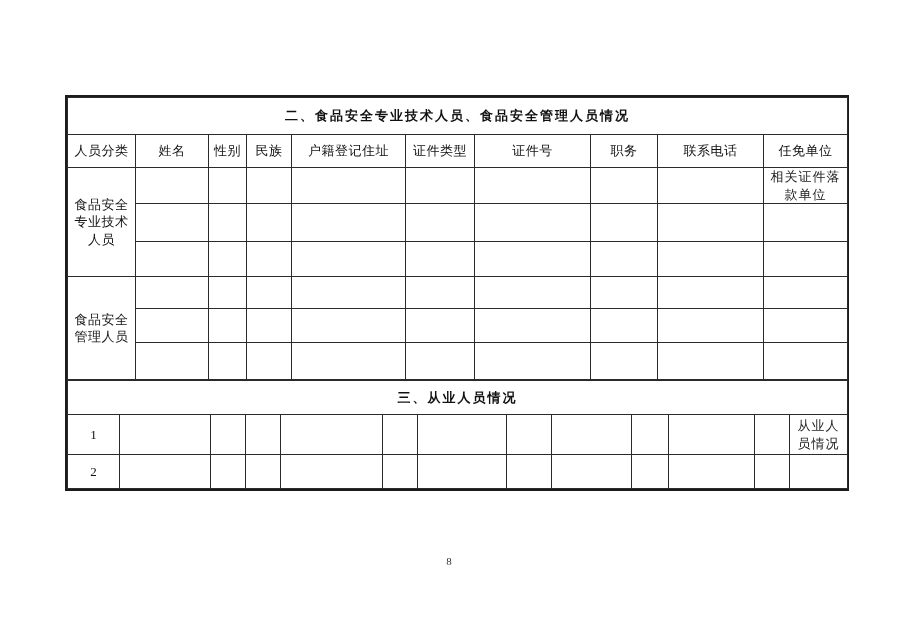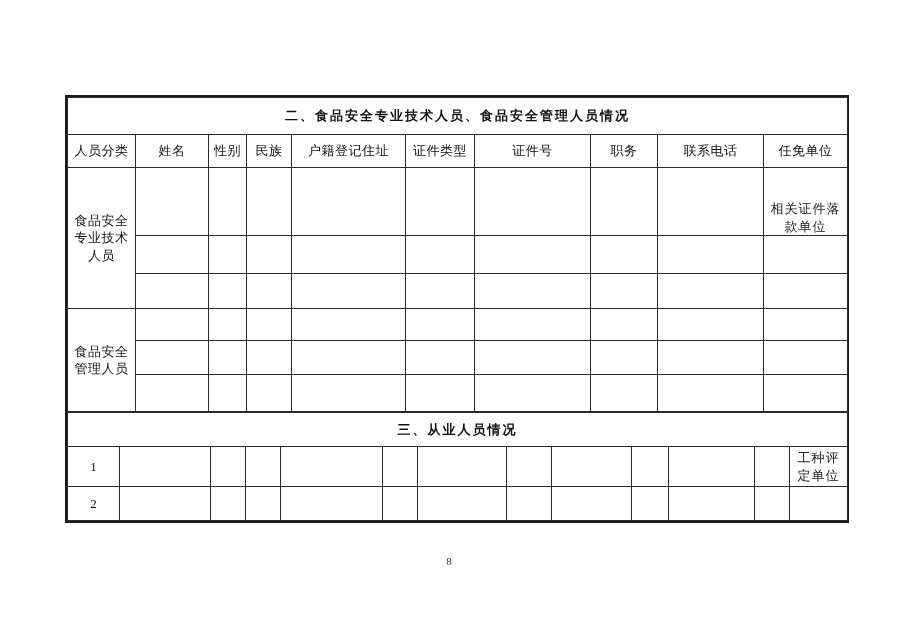--- a/index.html
+++ b/index.html
@@ -61,21 +61,21 @@
     font-size: 14px;
     line-height: 1.55;
     letter-spacing: 0.5px;
   }
   td.note-cell {
     font-size: 9px;
     color: #222222;
     letter-spacing: 1px;
     line-height: 1.8;
   }
-  .wrap5 { display: inline-block; width: 5.4em; margin-top: 32px; }
+  .wrap5 { display: inline-block; width: 5.4em; }
   .wrap3 { display: inline-block; width: 3.4em; }
   .w2 { display: inline-block; width: 2.5em; line-height: 1.5; }
   .page-number {
     position: absolute;
     left: 0;
     right: 0;
     top: 555px;
     text-align: center;
     font-size: 11px;
     color: #333333;
@@ -214,21 +214,21 @@
         <td></td>
         <td></td>
         <td></td>
         <td></td>
         <td></td>
         <td></td>
         <td></td>
         <td></td>
         <td></td>
         <td></td>
-        <td class="note-cell"><span class="wrap3">工种评定单位</span></td>
+        <td class="note-cell"><span class="wrap3">从业人员情况</span></td>
       </tr>
       <tr class="t2-r2">
         <td>2</td>
         <td></td>
         <td></td>
         <td></td>
         <td></td>
         <td></td>
         <td></td>
         <td></td>

